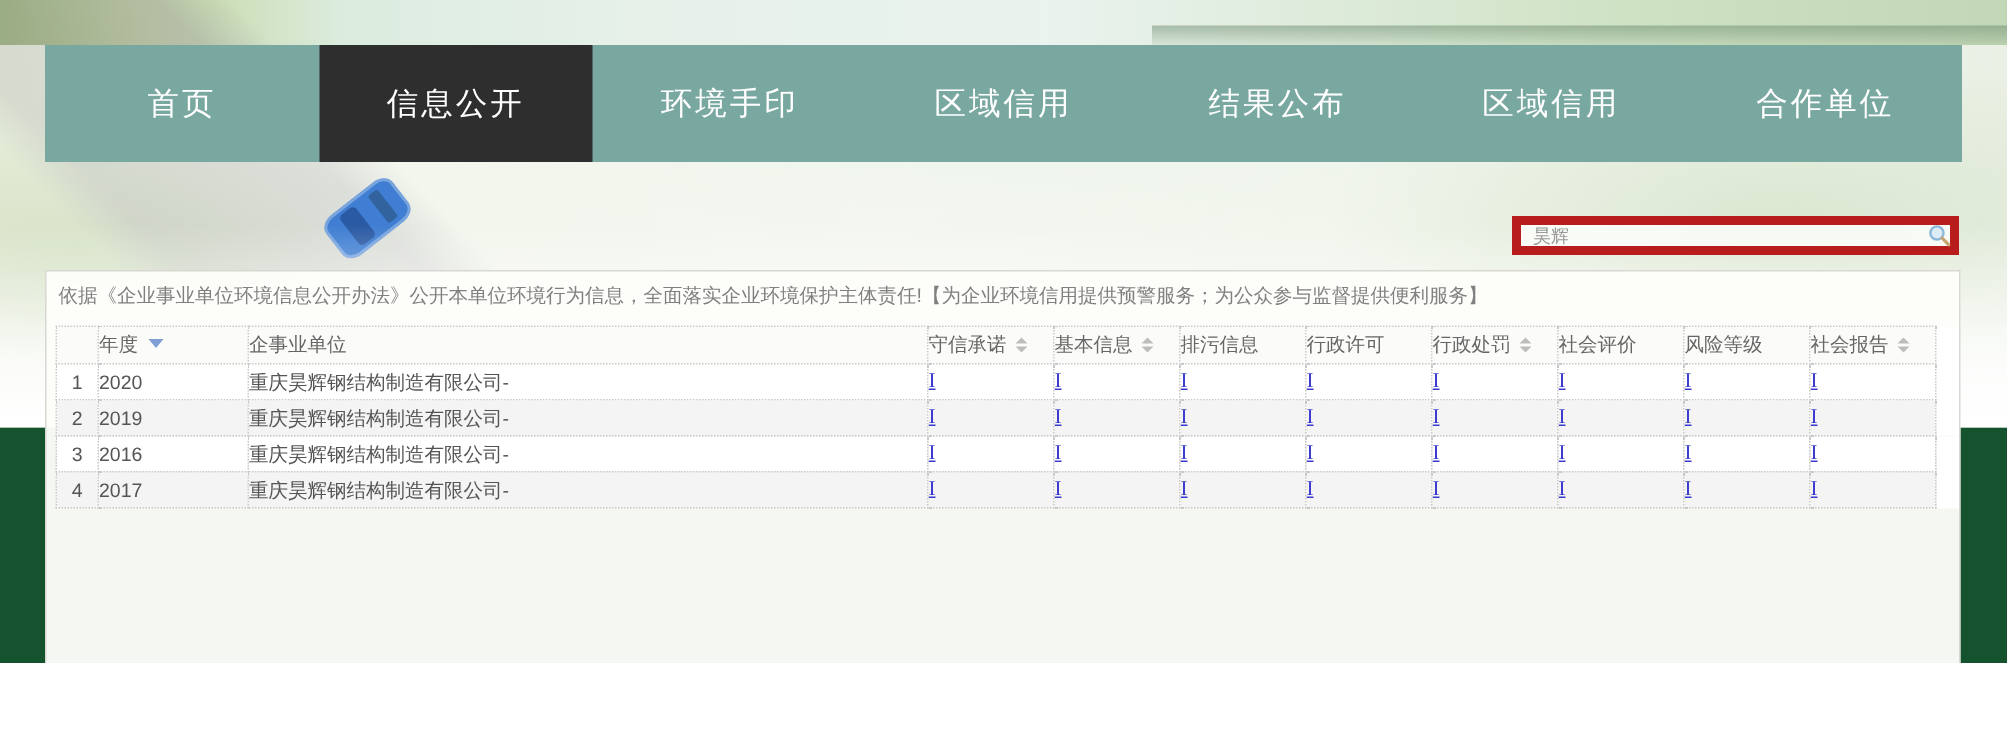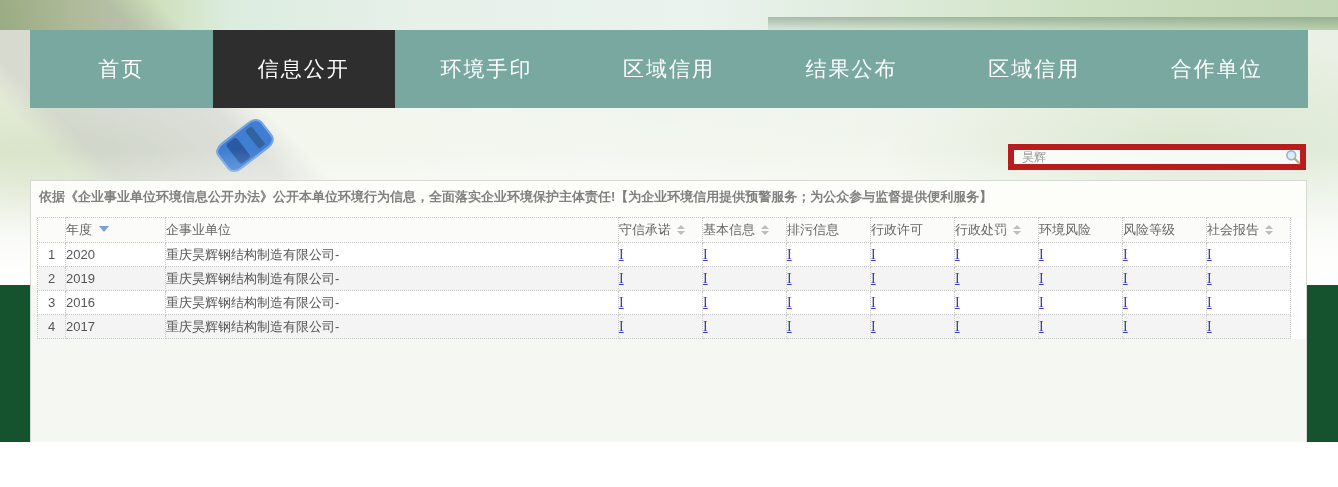--- a/index.html
+++ b/index.html
@@ -46,21 +46,21 @@
   
   .searchbox { position:absolute; left:1008px; top:144px; width:298px; height:26px; z-index:5; }
   .search-input { width:100%; height:100%; border:6px solid #b91c1c; background:rgba(255,255,253,0.75);
     padding:0 30px 0 8px; font-size:12px; color:#999; outline:none;
     font-family:"Liberation Sans","DejaVu Sans",sans-serif; }
   .mag { position:absolute; right:5px; top:5px; width:16px; height:16px; cursor:pointer; }
 
   
   .panel { position:absolute; left:30px; top:180px; width:1277px; height:307px; z-index:4;
     background:rgba(253,253,250,0.97); border:1px solid #d8d8d2; border-bottom:none; }
-  .notice { margin:7px 8px 0 8px; font-size:13px; font-weight:bold; color:#808080; line-height:18px; }
+  .notice { margin:7px 8px 0 8px; font-size:13px; font-weight:normal; color:#808080; line-height:18px; }
 
   table.grid { margin:11px 0 0 6px; width:1269px; border-collapse:collapse; table-layout:fixed;
     font-size:13px; }
   .grid th, .grid td { border:1px dotted #c9c9c9; padding:0; overflow:hidden; white-space:nowrap; }
   .grid thead th { height:25px; background:#fbfbf9; color:#666; font-weight:normal; text-align:left; }
   .grid tbody td { height:24px; color:#555; }
   .grid tbody tr.even { background:#ffffff; }
   .grid tbody tr.odd  { background:#f4f4f4; }
   .th-pad  { padding-left:4px; }
   .th-year { padding-left:10px; }
@@ -154,21 +154,21 @@
           <th class="th-pad">
             <span>排污信息</span>
           </th>
           <th class="th-pad">
             <span>行政许可</span>
           </th>
           <th class="th-pad">
             <span>行政处罚</span><span class="sort-both"><i class="up"></i><i class="down"></i></span>
           </th>
           <th class="th-pad">
-            <span>环境风险</span>
+            <span>社会评价</span>
           </th>
           <th class="th-pad">
             <span>风险等级</span>
           </th>
           <th class="th-pad">
             <span>社会报告</span><span class="sort-both"><i class="up"></i><i class="down"></i></span>
           </th>
           <th class="gutter"></th>
         </tr>
       </thead>

